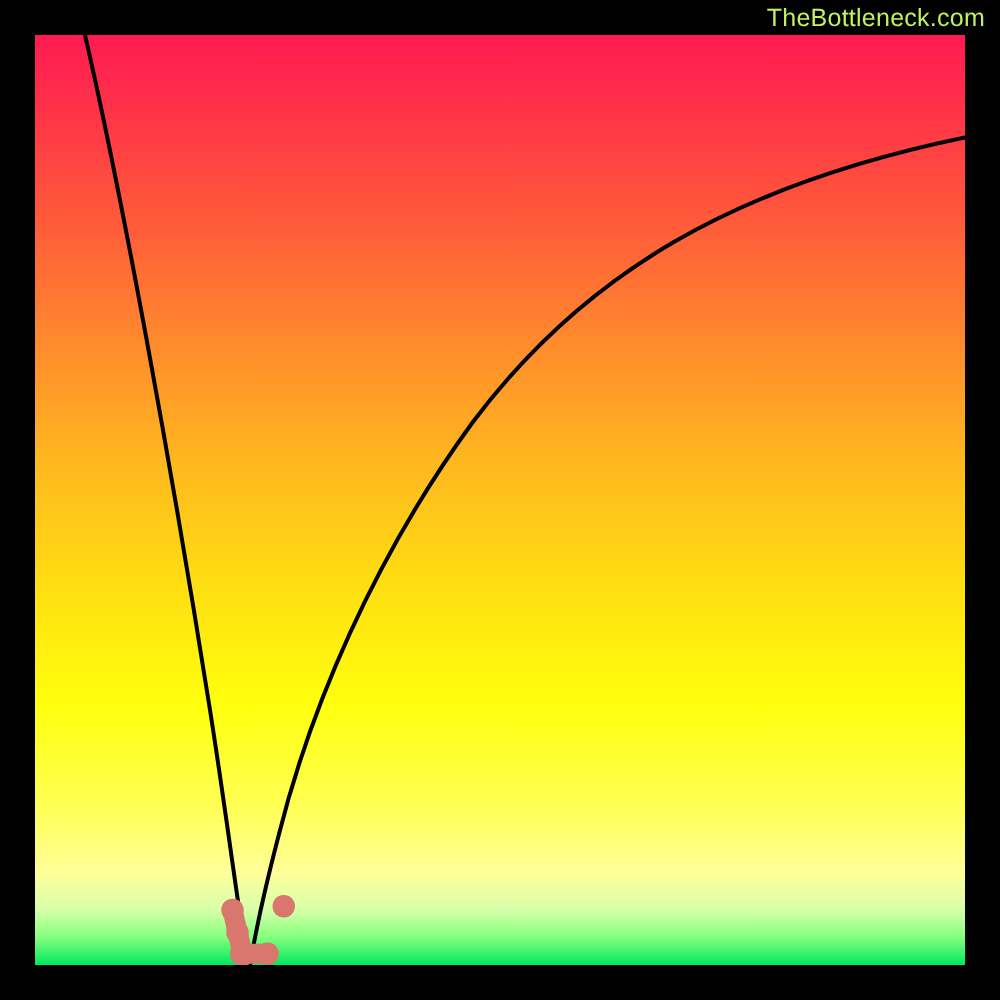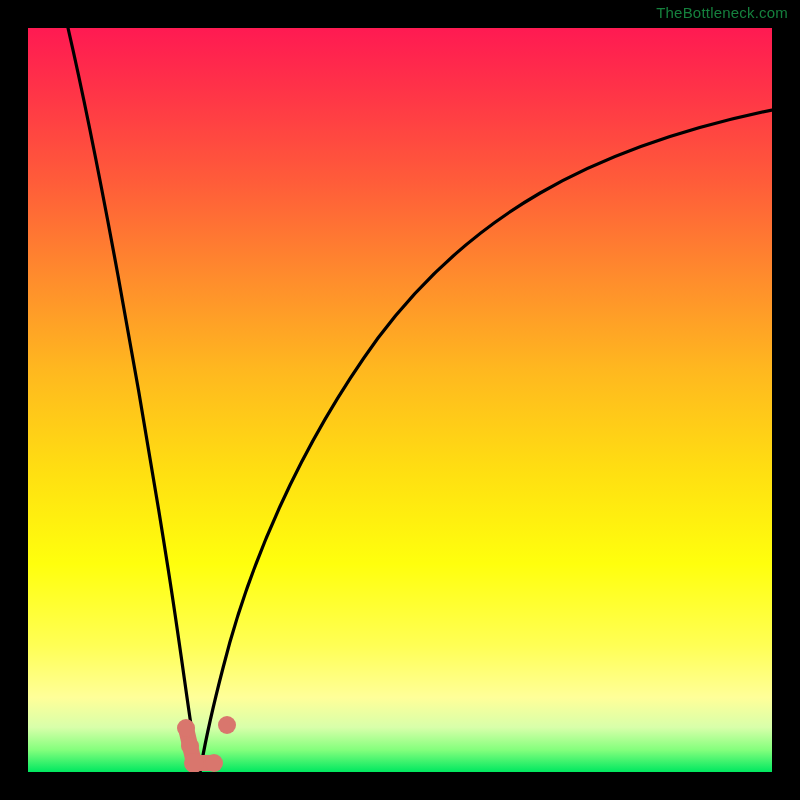--- a/index.html
+++ b/index.html
@@ -30,23 +30,23 @@
       #ffff99 90%,
       #d8ffaa 94%,
       #85ff7d 97%,
       #00e860 100%
     );
   }
   .watermark {
     position: absolute;
     top: 4px;
     right: 12px;
-    font-size: 15px;
+    font-size: 20px;
     font-weight: 500;
-    color: #15803d;
+    color: #bef264;
     letter-spacing: 0.2px;
   }
   svg.curves {
     position: absolute;
     left: 0;
     top: 0;
     width: 744px;
     height: 744px;
   }
   .curve-line {

